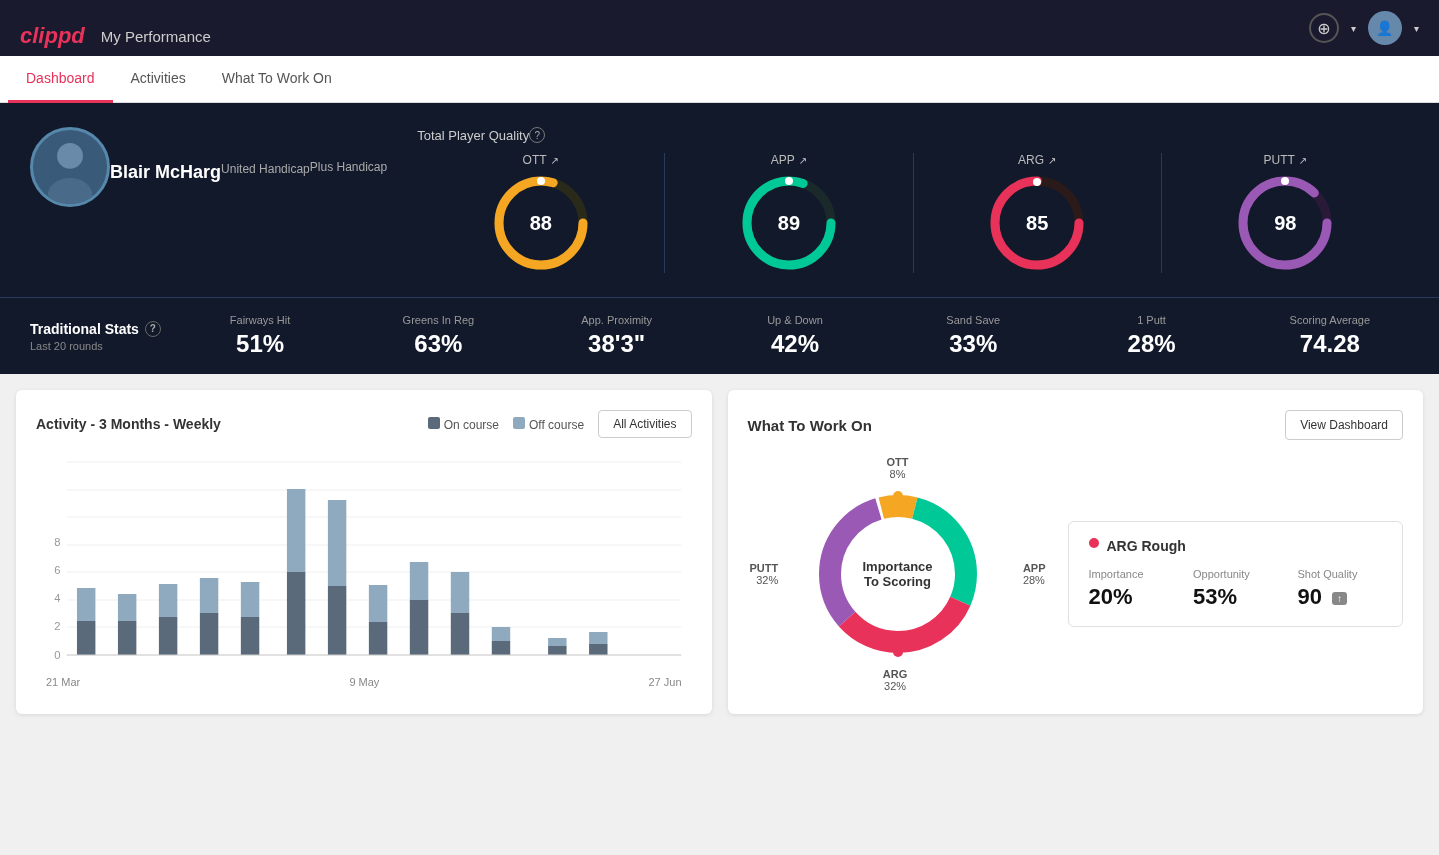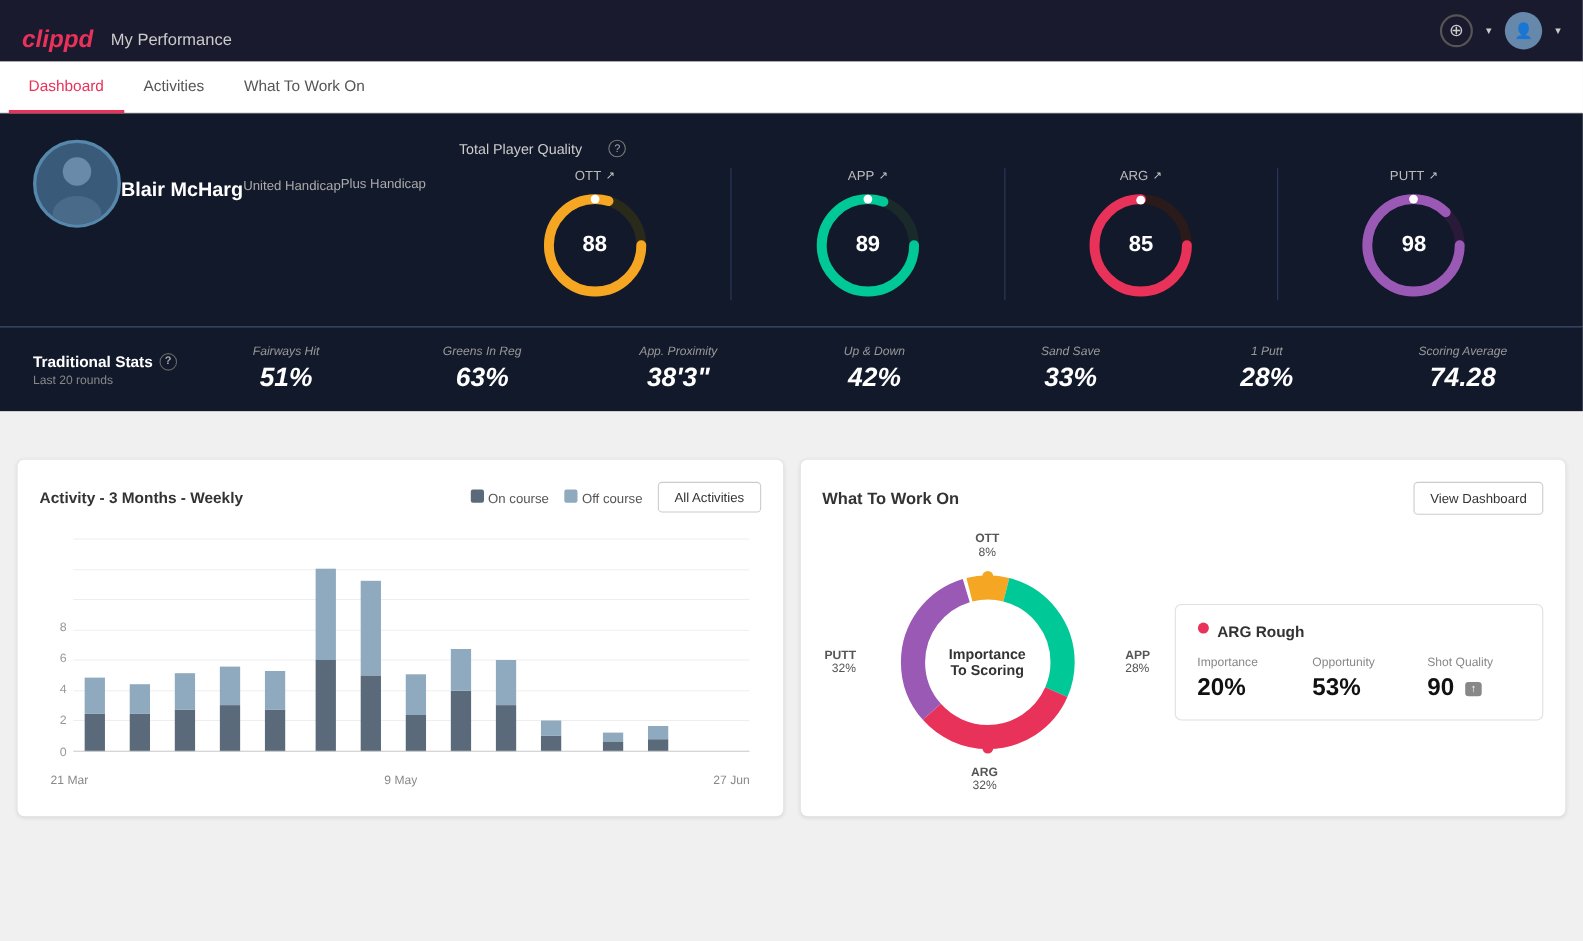--- a/index.html
+++ b/index.html
@@ -83,21 +83,21 @@
     .player-name { font-size: 18px; font-weight: bold; margin-top: 10px; text-align: center; }
     .player-country { font-size: 12px; color: #aaa; margin-top: 4px; text-align: center; }
     .player-handicap { font-size: 12px; color: #aaa; text-align: center; }
 
     .gauges-container {
       flex: 1;
       display: flex;
       flex-direction: column;
     }
     .tpq-label {
-      font-size: 13px; color: #ccc; margin-bottom: 10px; display: flex; align-items: center; gap: 24px;
+      font-size: 13px; color: #ccc; margin-bottom: 10px; display: flex; align-items: center; gap: 0;
     }
     .tpq-label .help-icon {
       border: 1px solid #777; border-radius: 50%; width: 16px; height: 16px;
       display: flex; align-items: center; justify-content: center;
       font-size: 10px; color: #aaa; cursor: pointer;
     }
     .gauges-row {
       display: flex;
       gap: 0;
       align-items: center;
@@ -127,37 +127,36 @@
       background: #12192b;
       border-top: 1px solid #2a3a5e;
       padding: 16px 30px;
       display: flex;
       align-items: center;
       gap: 20px;
     }
     .trad-label { min-width: 130px; }
     .trad-label-title { font-size: 14px; font-weight: 600; color: #fff; display: flex; align-items: center; gap: 6px; }
     .trad-label-sub { font-size: 11px; color: #888; margin-top: 3px; }
-    .trad-stat-item { flex: 1; text-align: center; font-style: italic; }
+    .trad-stat-item { flex: 1; text-align: center; }
     .trad-stat-name { font-size: 11px; color: #999; margin-bottom: 4px; }
     .trad-stat-value { font-size: 24px; font-weight: 600; color: #fff; }
 
     
     .bottom-section {
       display: flex;
       gap: 16px;
       padding: 16px;
       background: #f0f0f0;
     }
     .panel {
       background: #fff;
       border-radius: 6px;
       padding: 20px;
       box-shadow: 0 1px 4px rgba(0,0,0,0.1);
-      margin-top: 28px;
     }
     .panel-left { flex: 1; }
     .panel-right { flex: 1; }
 
     
     .activity-header {
       display: flex;
       align-items: center;
       justify-content: space-between;
       margin-bottom: 14px;

